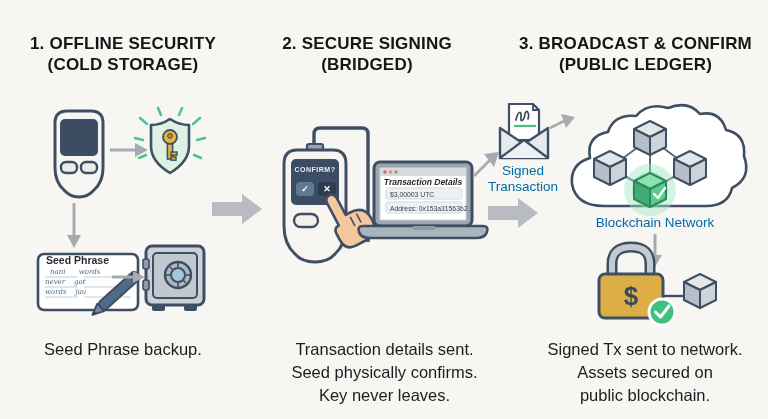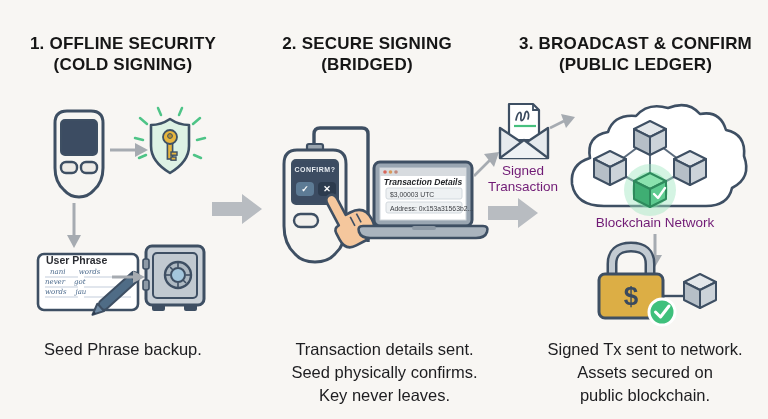--- a/index.html
+++ b/index.html
@@ -7,40 +7,40 @@
     position:relative;width:768px;height:419px;overflow:hidden;
     background:#f8f6f3;
     font-family:"Liberation Sans", sans-serif;
     color:#1c1c1e;
   }
   .abs{position:absolute;}
   .col-header{position:absolute;top:33px;text-align:center;font-weight:bold;
     font-size:17px;line-height:21px;color:#161616;letter-spacing:.2px;}
   .caption{position:absolute;top:338px;text-align:center;font-size:16.5px;
     line-height:23px;color:#1d1d20;}
-  .lbl{position:absolute;text-align:center;font-size:13.5px;color:#701a75;line-height:16px;}
+  .lbl{position:absolute;text-align:center;font-size:13.5px;color:#0369a1;line-height:16px;}
   svg{display:block;overflow:visible;}
   .screen-text{position:absolute;text-align:center;font-weight:bold;
     color:#e9eef3;font-size:7px;letter-spacing:.5px;}
   .btn-glyph{position:absolute;text-align:center;color:#ffffff;font-size:9px;
     line-height:14px;font-weight:bold;}
   .laptop-title{position:absolute;text-align:center;font-weight:bold;font-size:8.5px;color:#24262a;font-style:italic;}
   .laptop-line{position:absolute;font-size:6.8px;color:#3a3d42;white-space:nowrap;}
   .seed-title{position:absolute;font-weight:bold;font-size:10.5px;color:#2b2d33;}
   .seed-line{position:absolute;font-family:"DejaVu Serif", serif;font-style:italic;
     font-size:7px;color:#49688b;white-space:pre;}
 </style>
 </head>
 <body>
 
 <div class="canvas">
 
   <div class="col-header" style="left:8px;width:230px;">
     <div>1. OFFLINE SECURITY</div>
-    <div>(COLD SIGNING)</div>
+    <div>(COLD STORAGE)</div>
   </div>
   <div class="col-header" style="left:246px;width:242px;text-align:center;">
     <div>2. SECURE SIGNING</div>
     <div>(BRIDGED)</div>
   </div>
   <div class="col-header" style="left:508px;width:255px;">
     <div>3. BROADCAST &amp; CONFIRM</div>
     <div>(PUBLIC LEDGER)</div>
   </div>
 
@@ -93,21 +93,21 @@
       <line x1="9" y1="51" x2="42" y2="51"></line>
         <line x1="48" y1="51" x2="95" y2="51"></line>
     </g>
     <g transform="rotate(-42 84 44)">
       <rect x="58" y="39" width="50" height="10" rx="4" fill="#4f6c86" stroke="#3e4f63" stroke-width="2"></rect>
       <polygon points="58,39 58,49 47,44" fill="#6e8aa4" stroke="#3e4f63" stroke-width="2" stroke-linejoin="round"></polygon>
       <polygon points="50.5,42.5 50.5,45.5 46,44" fill="#2c3b4e"></polygon>
       <rect x="100" y="39" width="6" height="10" fill="#3e5066"></rect>
     </g>
   </svg>
-  <div class="seed-title" style="left:46px;top:254px;">User Phrase</div>
+  <div class="seed-title" style="left:46px;top:254px;">Seed Phrase</div>
   <div class="seed-line" style="left:50px;top:268px;">nani      words</div>
   <div class="seed-line" style="left:45px;top:278px;">never    got</div>
   <div class="seed-line" style="left:45px;top:288px;">words    jau</div>
 
   <svg class="abs" style="left:110px;top:268px;" width="38" height="18">
     <line x1="2" y1="9" x2="24" y2="9" stroke="#a6abb1" stroke-width="3"></line>
     <polygon points="23,3 35,9 23,15" fill="#a6abb1"></polygon>
   </svg>
 
   <svg class="abs" style="left:142px;top:242px;" width="68" height="74">

